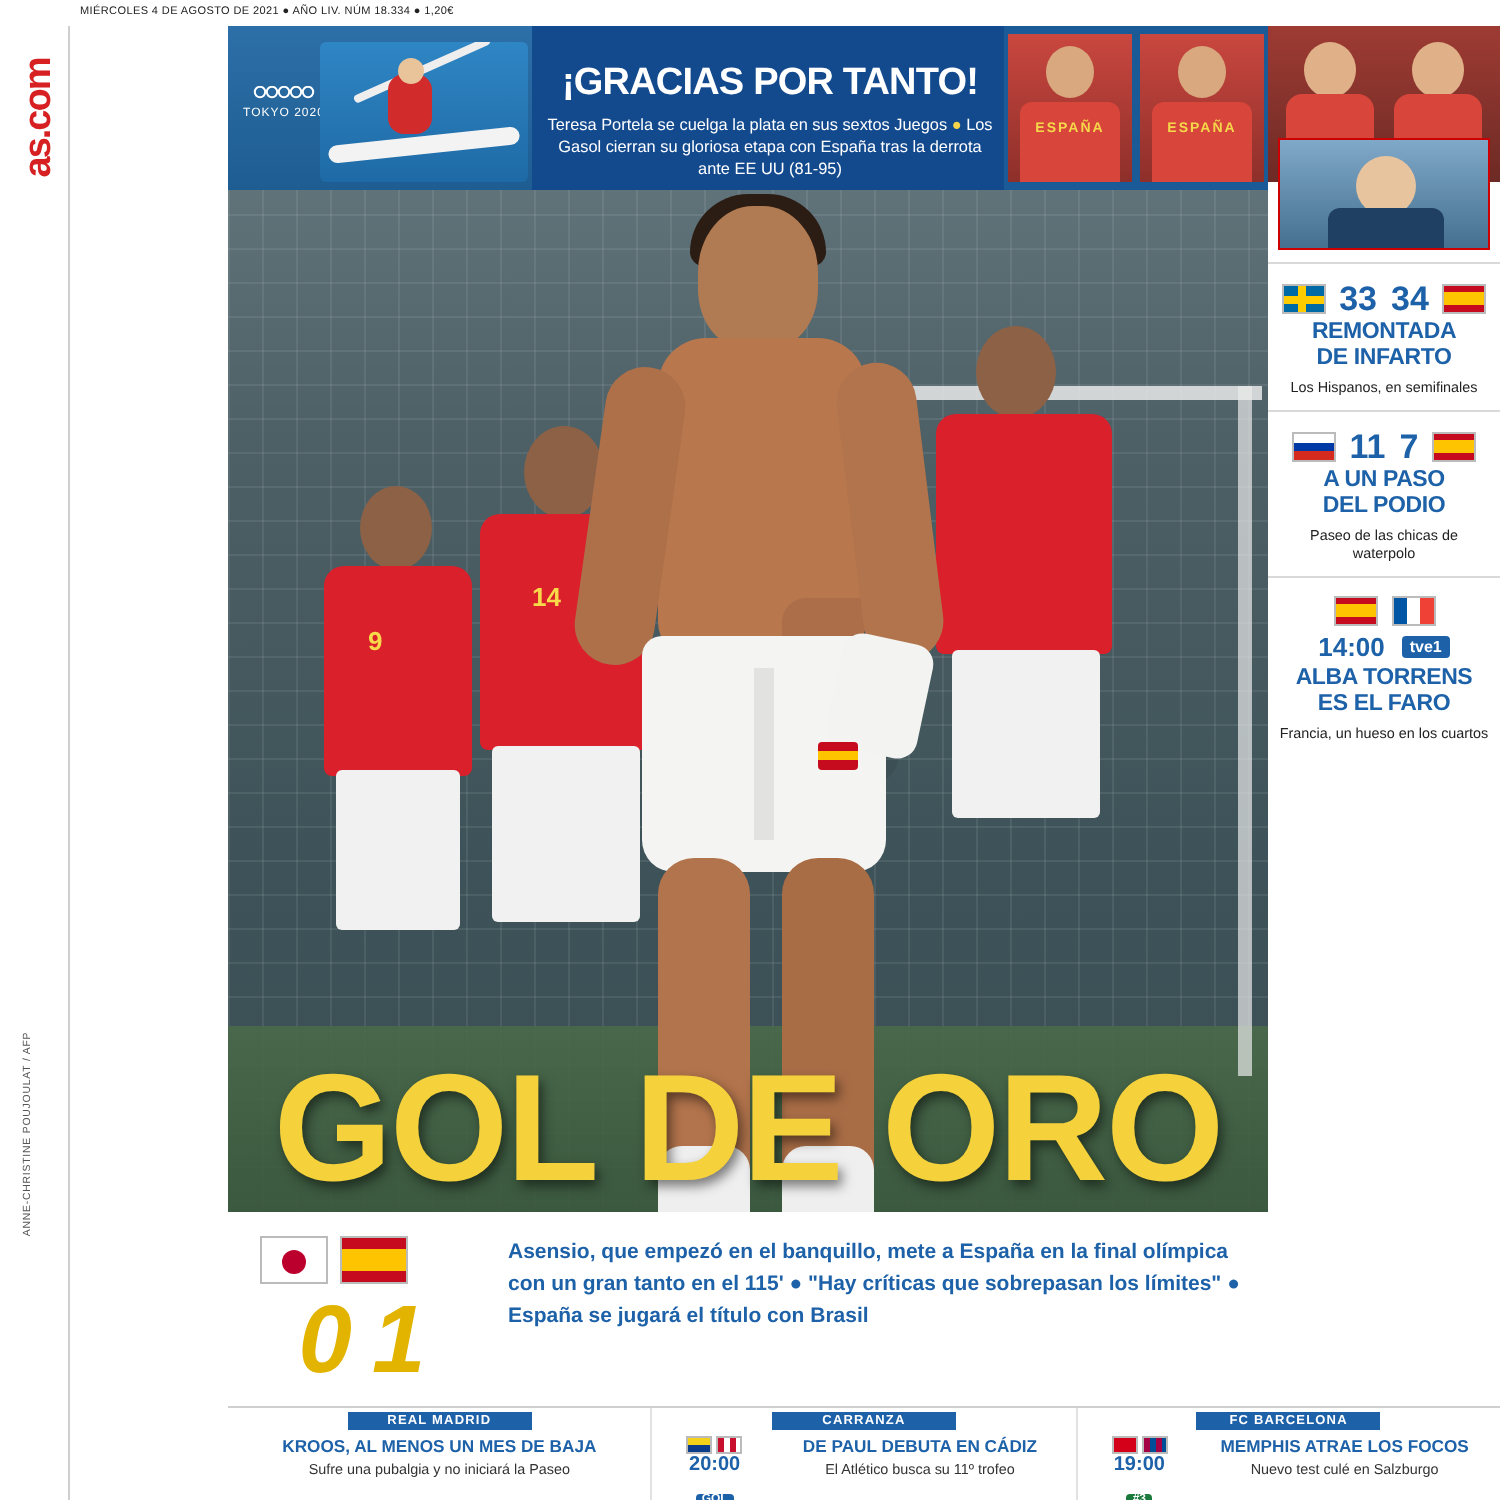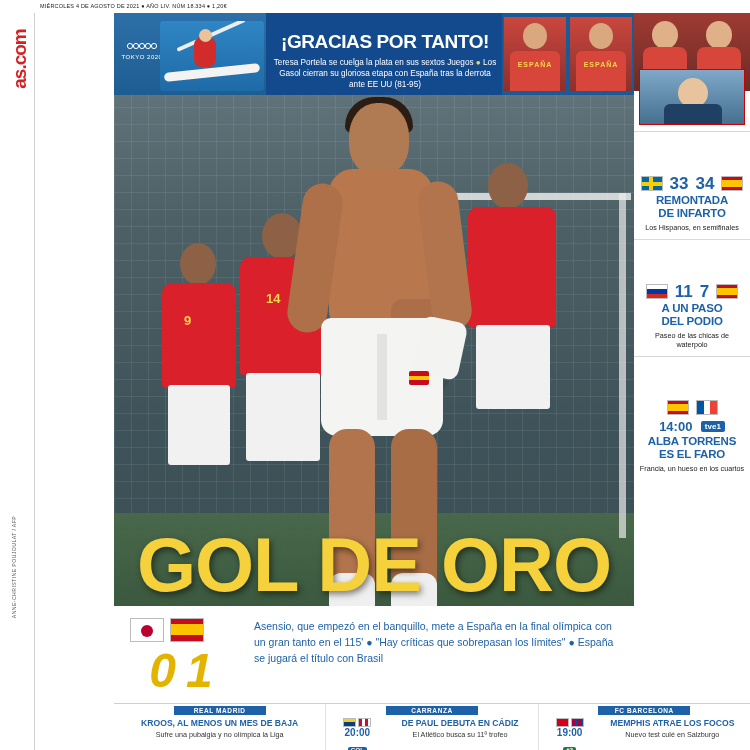--- a/index.html
+++ b/index.html
@@ -146,37 +146,37 @@
     background:#ffffff;
   }
   .flagbox{position:absolute;left:16px;top:12px;width:112px;height:30px;display:flex;gap:6px;}
   .fl{width:34px;height:24px;border:1px solid #bbb;box-sizing:border-box;}
   .fl-jp{background:#fff;position:relative;}
   .fl-jp:after{content:"";position:absolute;left:10px;top:6px;width:12px;height:12px;border-radius:50%;background:#bc002d;}
   .fl-es{background:linear-gradient(180deg,#c60b1e 25%,#ffc400 25% 75%,#c60b1e 75%);}
   .score{position:absolute;left:10px;top:38px;width:124px;height:54px;color:#e2b400;font-weight:bold;font-size:48px;line-height:54px;text-align:center;letter-spacing:10px;font-style:italic;}
   .scoretext{
     position:absolute;left:140px;top:12px;width:366px;height:78px;
-    color:#1d61a8;font-size:10.5px;line-height:16px;font-weight:normal;
+    color:#1d61a8;font-size:10.5px;line-height:16px;font-weight:bold;
   }
   
   .rail{position:absolute;left:634px;top:13px;width:116px;height:690px;background:#ffffff;}
   .rail-photo{
     position:absolute;left:0;top:0;width:116px;height:78px;
     background:linear-gradient(180deg,#9e3b33,#6d2a25);overflow:hidden;
   }
   .rail-photo .rh{position:absolute;top:8px;width:26px;height:28px;border-radius:50%;background:#e0b188;}
   .rail-photo .rb{position:absolute;top:34px;width:44px;height:46px;background:#d8453b;border-radius:8px 8px 0 0;}
   .rail-block{padding:4px 5px 6px;text-align:center;border-bottom:1px solid #d9d9d9;}
   .rb-title{color:#1d61a8;font-weight:bold;font-size:11.5px;line-height:13px;letter-spacing:-.2px;}
   .rb-text{color:#222;font-size:7.2px;line-height:9.5px;margin-top:3px;}
   .rail-img{width:106px;height:56px;margin:4px auto 0;background:linear-gradient(180deg,#7fa8c9,#46708f);border:1px solid #c00;box-sizing:border-box;position:relative;overflow:hidden;}
   .rail-img .medalist{position:absolute;left:38px;top:8px;width:30px;height:30px;border-radius:50%;background:#e8c49e;}
   .rail-img .body{position:absolute;left:24px;top:34px;width:58px;height:22px;background:#1f3f63;border-radius:6px 6px 0 0;}
-  .matchrow{display:flex;align-items:center;justify-content:center;gap:7px;padding:5px 0 2px;margin-top:34px;}
+  .matchrow{display:flex;align-items:center;justify-content:center;gap:7px;padding:5px 0 2px;}
   .mflag{width:22px;height:15px;border:1px solid #bbb;box-sizing:border-box;}
   .f-se{background:linear-gradient(90deg,#006aa7 0 7px,#fecc00 7px 11px,#006aa7 11px 100%);position:relative;}
   .f-se:after{content:"";position:absolute;left:0;top:5px;width:100%;height:4px;background:#fecc00;}
   .f-es{background:linear-gradient(180deg,#c60b1e 25%,#ffc400 25% 75%,#c60b1e 75%);}
   .f-ru{background:linear-gradient(180deg,#fff 33%,#0039a6 33% 66%,#d52b1e 66%);}
   .f-fr{background:linear-gradient(90deg,#0055a4 33%,#fff 33% 66%,#ef4135 66%);}
   .mscore{color:#1d61a8;font-weight:bold;font-size:17px;line-height:17px;}
   .mtime{color:#1d61a8;font-weight:bold;font-size:13px;margin-top:20px;}
   .tvlogo{display:inline-block;background:#1d61a8;color:#fff;font-size:8px;font-weight:bold;padding:1px 4px;border-radius:2px;margin-left:4px;vertical-align:2px;}
   
@@ -366,21 +366,21 @@
       <div class="rb-title">ES EL FARO</div>
       <div class="rb-text">Francia, un hueso en los cuartos</div>
     </div>
   </div>
 
   <div class="bottom">
 
     <div class="bcell">
       <div class="bhead">REAL MADRID</div>
       <div class="btitle">KROOS, AL MENOS UN MES DE BAJA</div>
-      <div class="bsub">Sufre una pubalgia y no olímpica la Liga</div>
+      <div class="bsub">Sufre una pubalgia y no iniciará la Paseo</div>
     </div>
 
     <div class="bcell withmatch">
       <div class="bhead">CARRANZA</div>
       <div class="bmatch">
         <div class="bm-flags">
           <div class="bm-f" style="background:linear-gradient(180deg,#f5d21a 50%,#0b3c8a 50%);"></div>
           <div class="bm-f" style="background:repeating-linear-gradient(90deg,#c8102e 0 3px,#fff 3px 6px);"></div>
         </div>
         <div class="bm-time">20:00</div>

